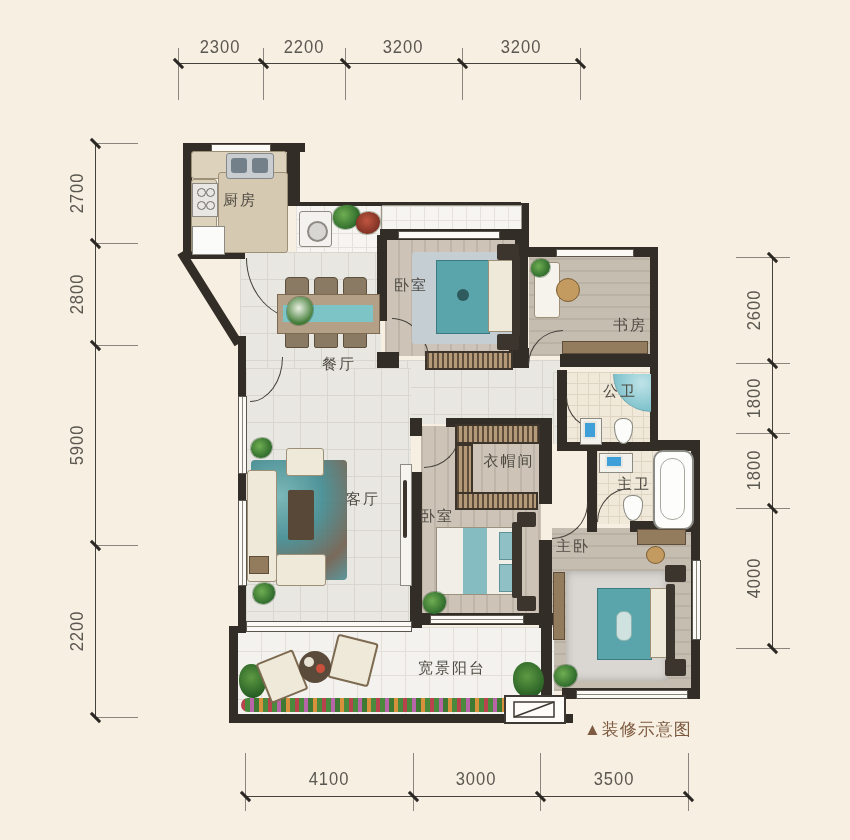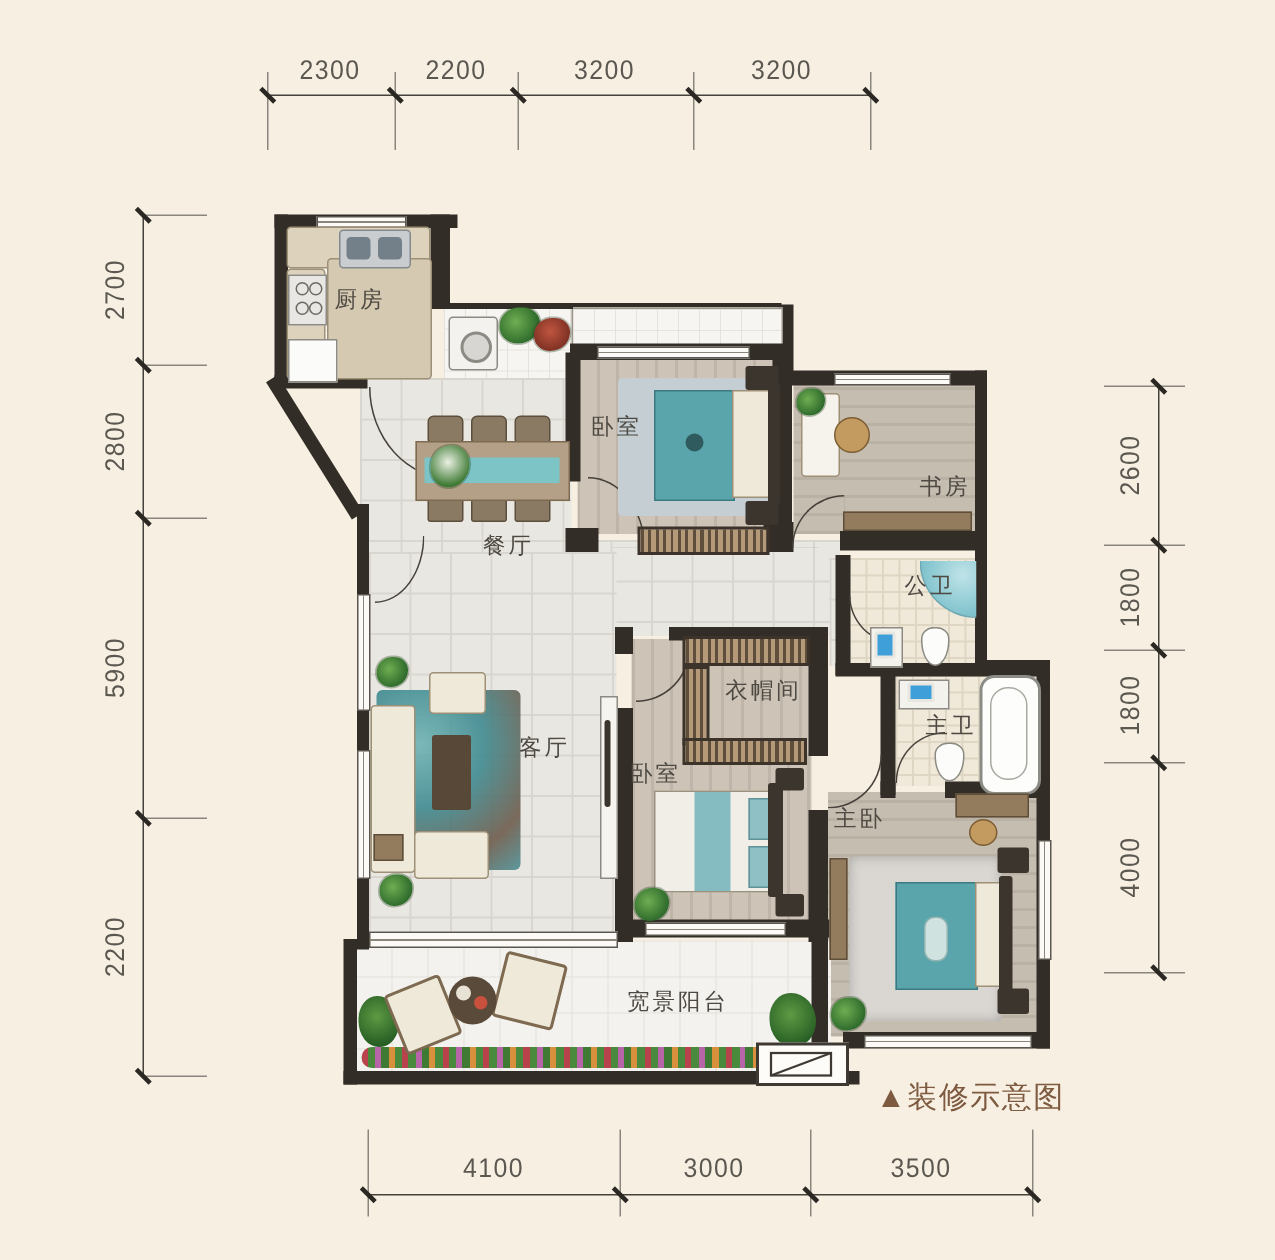--- a/index.html
+++ b/index.html
@@ -44,21 +44,21 @@
   .bush{position:absolute;border-radius:46% 54% 48% 52%;
         background:radial-gradient(circle at 45% 40%,#5d9a43,#275e24 75%);}
   .door{position:absolute;box-sizing:border-box;border:0 solid #45403a;}
   .door.br{border-bottom:1.6px solid #45403a;border-right:1.6px solid #45403a;border-bottom-right-radius:100%;}
   .door.bl{border-bottom:1.6px solid #45403a;border-left:1.6px solid #45403a;border-bottom-left-radius:100%;}
   .door.tr{border-top:1.6px solid #45403a;border-right:1.6px solid #45403a;border-top-right-radius:100%;}
   .door.tl{border-top:1.6px solid #45403a;border-left:1.6px solid #45403a;border-top-left-radius:100%;}
   
   .lbl{position:absolute;transform:translate(-50%,-50%);font-size:15px;color:#4e4a43;
        letter-spacing:2px;white-space:nowrap;}
-  .caption{position:absolute;font-size:20px;color:#7d5a40;letter-spacing:1px;white-space:nowrap;}
+  .caption{position:absolute;font-size:17px;color:#7d5a40;letter-spacing:1px;white-space:nowrap;}
   
   .dline{position:absolute;background:#45423c;}
   .ext{position:absolute;background:#8a867e;}
   .tick{position:absolute;width:13px;height:3px;background:#2b2824;transform:rotate(45deg);transform-origin:center;}
   .dim{position:absolute;font-size:18px;color:#5b5751;letter-spacing:1px;transform:translate(-50%,-50%) scaleX(.92);}
   .dimv{position:absolute;font-size:18px;color:#5b5751;letter-spacing:1px;transform:translate(-50%,-50%) rotate(-90deg) scaleX(.92);}
   .rug-living{position:absolute;border-radius:4px;
       background:radial-gradient(circle at 30% 30%,#6fb3b4,#3f8a90 40%,#6e5c4c 75%,#4c8f95 100%);opacity:.9;}
   .rug-plain{position:absolute;background:#c5ced2;border-radius:3px;}
   .rug-gray{position:absolute;background:#dad7d2;border-radius:3px;box-shadow:inset 0 0 8px rgba(90,90,90,.4);}

